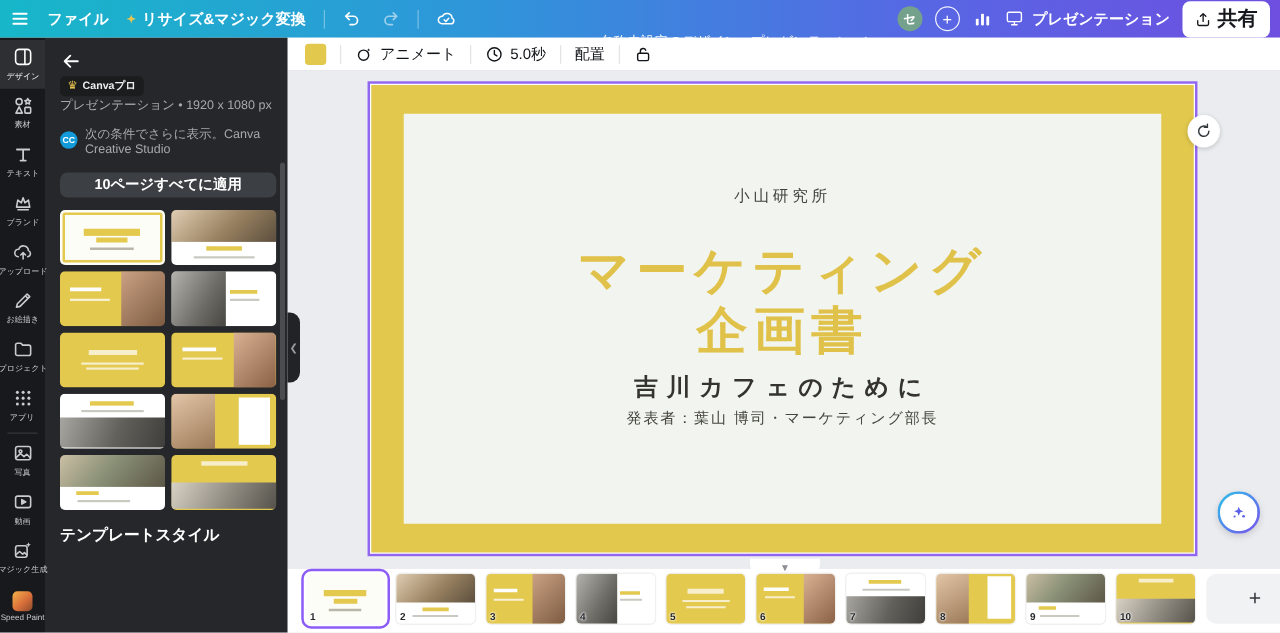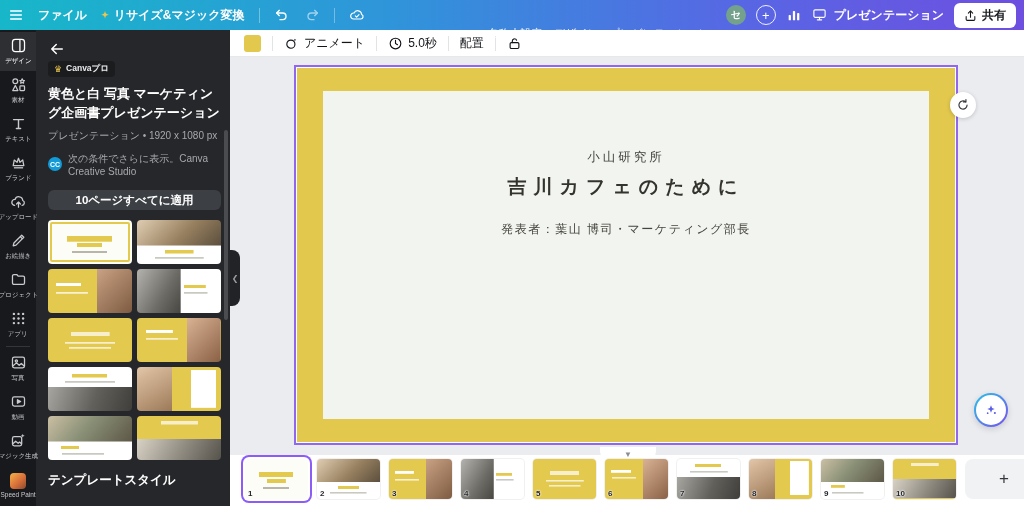--- a/index.html
+++ b/index.html
@@ -15,21 +15,21 @@
   .tb-ico { width:16px; height:16px; display:inline-flex; }
   .tb-div { width:1px; height:15px; background:rgba(255,255,255,.35); }
   .dim { opacity:.55; }
   .tb-right { display:flex; align-items:center; gap:10px; }
   .doc-title { font-size:11px; color:rgba(255,255,255,.95); margin-right:6px;margin-top:36px; }
   .avatar { width:20px; height:20px; border-radius:50%; background:#74a18c; color:#fff;
     font-size:10px; font-weight:700; display:flex; align-items:center; justify-content:center; }
   .plus-circle { width:20px; height:20px; border-radius:50%; border:1.5px solid rgba(255,255,255,.9);
     color:#fff; font-size:13px; line-height:1; display:flex; align-items:center; justify-content:center; font-weight:400; }
   .present-btn { font-size:12px; font-weight:700; display:flex; gap:6px; align-items:center; }
-  .share-btn { background:#fff; color:#16181d; font-size:12px; font-weight:700; border-radius:6px;
+  .share-btn { background:#fff; color:#16181d; font-size:16px; font-weight:700; border-radius:6px;
     padding:4px 10px; display:flex; align-items:center; gap:5px; border:none; cursor:pointer; }
 
   
   .rail { position:absolute; left:0; top:30px; width:36px; height:476px; background:#17191c;
     display:flex; flex-direction:column; align-items:center; padding-top:2px; z-index:20; }
   .rail-item { width:36px; height:39px; display:flex; flex-direction:column; align-items:center;
     justify-content:center; gap:2px; color:#c9cbcd; cursor:pointer; }
   .rail-item.active { background:#2d2f33; color:#fff; }
   .rail-item .ric { width:17px; height:17px; }
   .rail-item .rlb { font-size:7px; transform:scale(.92); white-space:nowrap; }
@@ -72,21 +72,21 @@
   .canvas-zone { position:relative; height:398px; background:#ebecf0; }
   .slide { position:absolute; left:64px; top:8px; width:664px; height:380px;
     border:2px solid #9267f0; background:#fff; cursor:pointer;padding-left:12px; }
   .slide-frame { position:absolute; inset:1px; background:#e2c84d; }
   .slide-inner { position:absolute; left:26px; right:26px; top:23px; bottom:23px; background:#f2f5ef;
     display:flex; flex-direction:column; align-items:center; text-align:center; padding-top:58px; }
   .org-line { font-size:12.5px; letter-spacing:3px; color:#403f3b; font-weight:500; cursor:text; }
   .big-title { margin-top:26px; color:#e0c24a; font-weight:800; font-size:41px; line-height:1.18;
     letter-spacing:5px; cursor:text; }
   .sub-title { margin-top:8px; font-size:19px; font-weight:700; letter-spacing:7px; color:#34332e; cursor:text; }
-  .presenter { margin-top:21px; font-size:12px; letter-spacing:1.5px; color:#46453f; cursor:text; }
+  .presenter { margin-top:3px; font-size:12px; letter-spacing:1.5px; color:#46453f; cursor:text; }
   .rotate-btn { position:absolute; left:720px; top:35px; width:26px; height:26px; border-radius:50%;
     background:#fff; box-shadow:0 1px 4px rgba(0,0,0,.18); border:none; cursor:pointer;
     display:flex; align-items:center; justify-content:center; color:#33373b; }
   .collapse-tab { position:absolute; left:370px; bottom:-6px; width:56px; height:14px; background:#fff;
     border-radius:0 0 10px 10px; display:flex; align-items:center; justify-content:center;
     color:#8b8f94; font-size:8px; cursor:pointer; }
   .assistant-btn { position:absolute; right:16px; bottom:28px; width:34px; height:34px; border-radius:50%;
     background:#fff; border:2.5px solid transparent; cursor:pointer;
     background-image:linear-gradient(#fff,#fff),linear-gradient(135deg,#29c3e8,#7a4ff0);
     background-origin:border-box; background-clip:content-box,border-box;
@@ -337,21 +337,20 @@
     <svg viewBox="0 0 24 24" width="18" height="18" fill="none" stroke="#fff" stroke-width="2" stroke-linecap="round" stroke-linejoin="round">
         <path d="M19 12H5M11 6l-6 6 6 6"></path>
       </svg>
   </span>
   <div>
     <span class="pro-badge">
       <span class="crown">♛</span>
       <span>Canvaプロ</span>
     </span>
   </div>
-  <div class="panel-title">黄色と白 写真 マーケティング企画書プレゼンテーション</div>
   <div class="panel-meta">プレゼンテーション • 1920 x 1080 px</div>
   <div class="cc-row">
     <span class="cc-badge">CC</span>
     <span>次の条件でさらに表示。Canva Creative Studio</span>
   </div>
   <button class="apply-btn">10ページすべてに適用</button>
 
   <div class="tpl-grid">
     <div class="tile mini m1"></div>
     <div class="tile mini m2"></div>
@@ -408,20 +407,24 @@
           </svg>
       </span>
     </span>
   </div>
 
   <div class="canvas-zone">
     <div class="slide">
       <div class="slide-frame">
         <div class="slide-inner">
           <div class="org-line">小山研究所</div>
+          <div class="big-title">
+            <div>マーケティング</div>
+            <div>企画書</div>
+          </div>
           <div class="sub-title">吉川カフェのために</div>
           <div class="presenter">発表者：葉山 博司・マーケティング部長</div>
         </div>
       </div>
     </div>
     <button class="rotate-btn">
       <svg viewBox="0 0 24 24" width="14" height="14" fill="none" stroke="#33373b" stroke-width="2" stroke-linecap="round" stroke-linejoin="round">
           <path d="M19 12a7 7 0 1 1-2.5-5.4"></path>
           <path d="M17 2.5v4.2h-4.2"></path>
         </svg>

